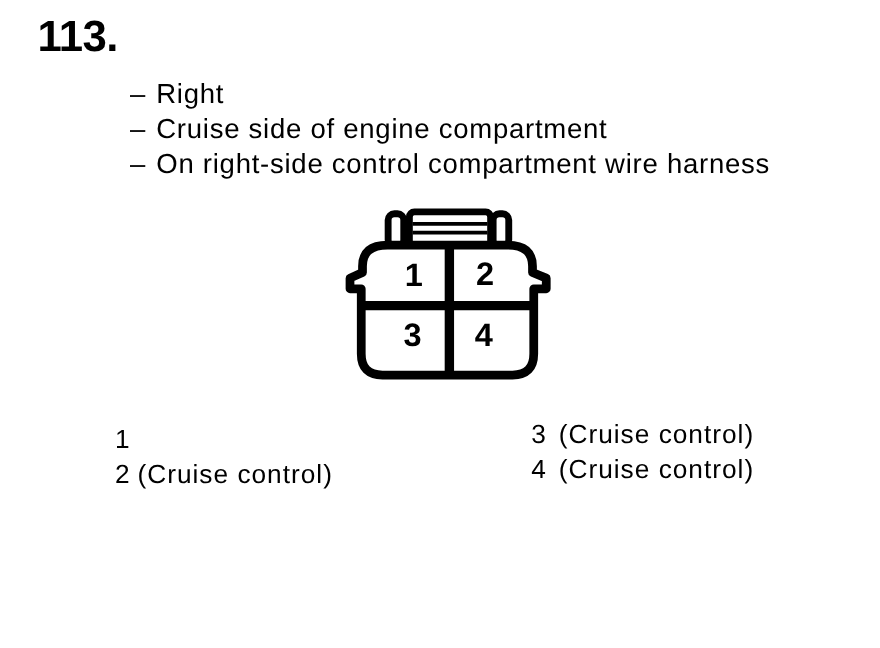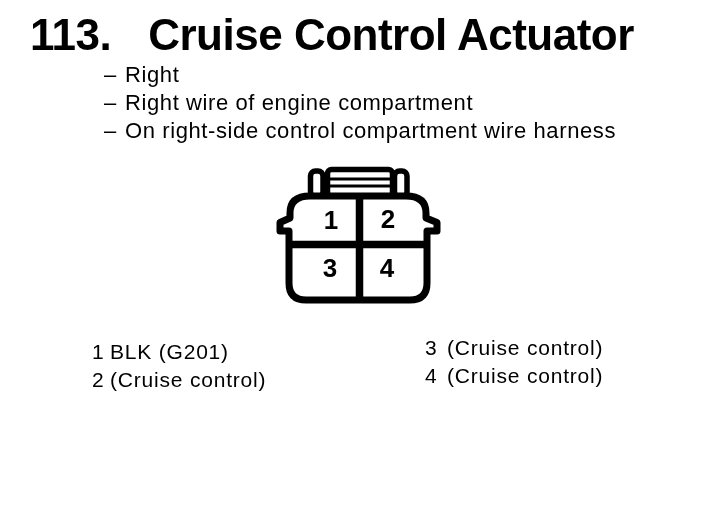--- a/index.html
+++ b/index.html
@@ -7,22 +7,22 @@
     position:relative;
     width:704px;height:518px;
     background:#ffffff;
     overflow:hidden;
     font-family:"Liberation Sans", sans-serif;
     color:#000;
   }
   
   .title-row{
     position:absolute;left:30px;top:10px;
-    display:flex;gap:37px;
-    font-weight:bold;font-size:44px;letter-spacing:-0.5px;
+    display:flex;gap:25px;
+    font-weight:bold;font-size:35px;letter-spacing:-0.5px;
     white-space:nowrap;
   }
   
   .bullets{
     position:absolute;left:104px;top:61px;
     font-size:22px;letter-spacing:0.6px;line-height:28px;
   }
   .bullet-row{display:flex;}
   .bullet-row .dash{width:21px;flex:0 0 auto;}
   
@@ -39,31 +39,30 @@
   .pin-col-left .pin-no{width:18px;flex:0 0 auto;}
   .pin-col-right .pin-no{width:22px;flex:0 0 auto;}
 </style>
 </head>
 <body>
 
 <div class="page">
 
   <div class="title-row">
     <span>113.</span>
-    <span>Cruise Control Actuator</span>
   </div>
 
   <div class="bullets">
     <div class="bullet-row">
       <span class="dash">–</span>
       <span>Right</span>
     </div>
     <div class="bullet-row">
       <span class="dash">–</span>
-      <span>Right wire of engine compartment</span>
+      <span>Cruise side of engine compartment</span>
     </div>
     <div class="bullet-row">
       <span class="dash">–</span>
       <span>On right-side control compartment wire harness</span>
     </div>
   </div>
 
   <svg class="connector-svg" width="200" height="155" viewBox="260 160 200 155" xmlns="http://www.w3.org/2000/svg">
 
     <g fill="#ffffff" stroke="#000000">
@@ -87,23 +86,20 @@
       <text x="331" y="229">1</text>
       <text x="388" y="228">2</text>
       <text x="330" y="277">3</text>
       <text x="387" y="277">4</text>
     </g>
   </svg>
 
   <div class="pin-col pin-col-left">
     <div class="pin-entry">
       <span class="pin-no">1</span>
-      <div class="pin-lines">
-        <div>BLK (G201)</div>
-      </div>
     </div>
     <div class="pin-entry">
       <span class="pin-no">2</span>
       <div class="pin-lines">
         <div>(Cruise control)</div>
       </div>
     </div>
   </div>
 
   <div class="pin-col pin-col-right">

